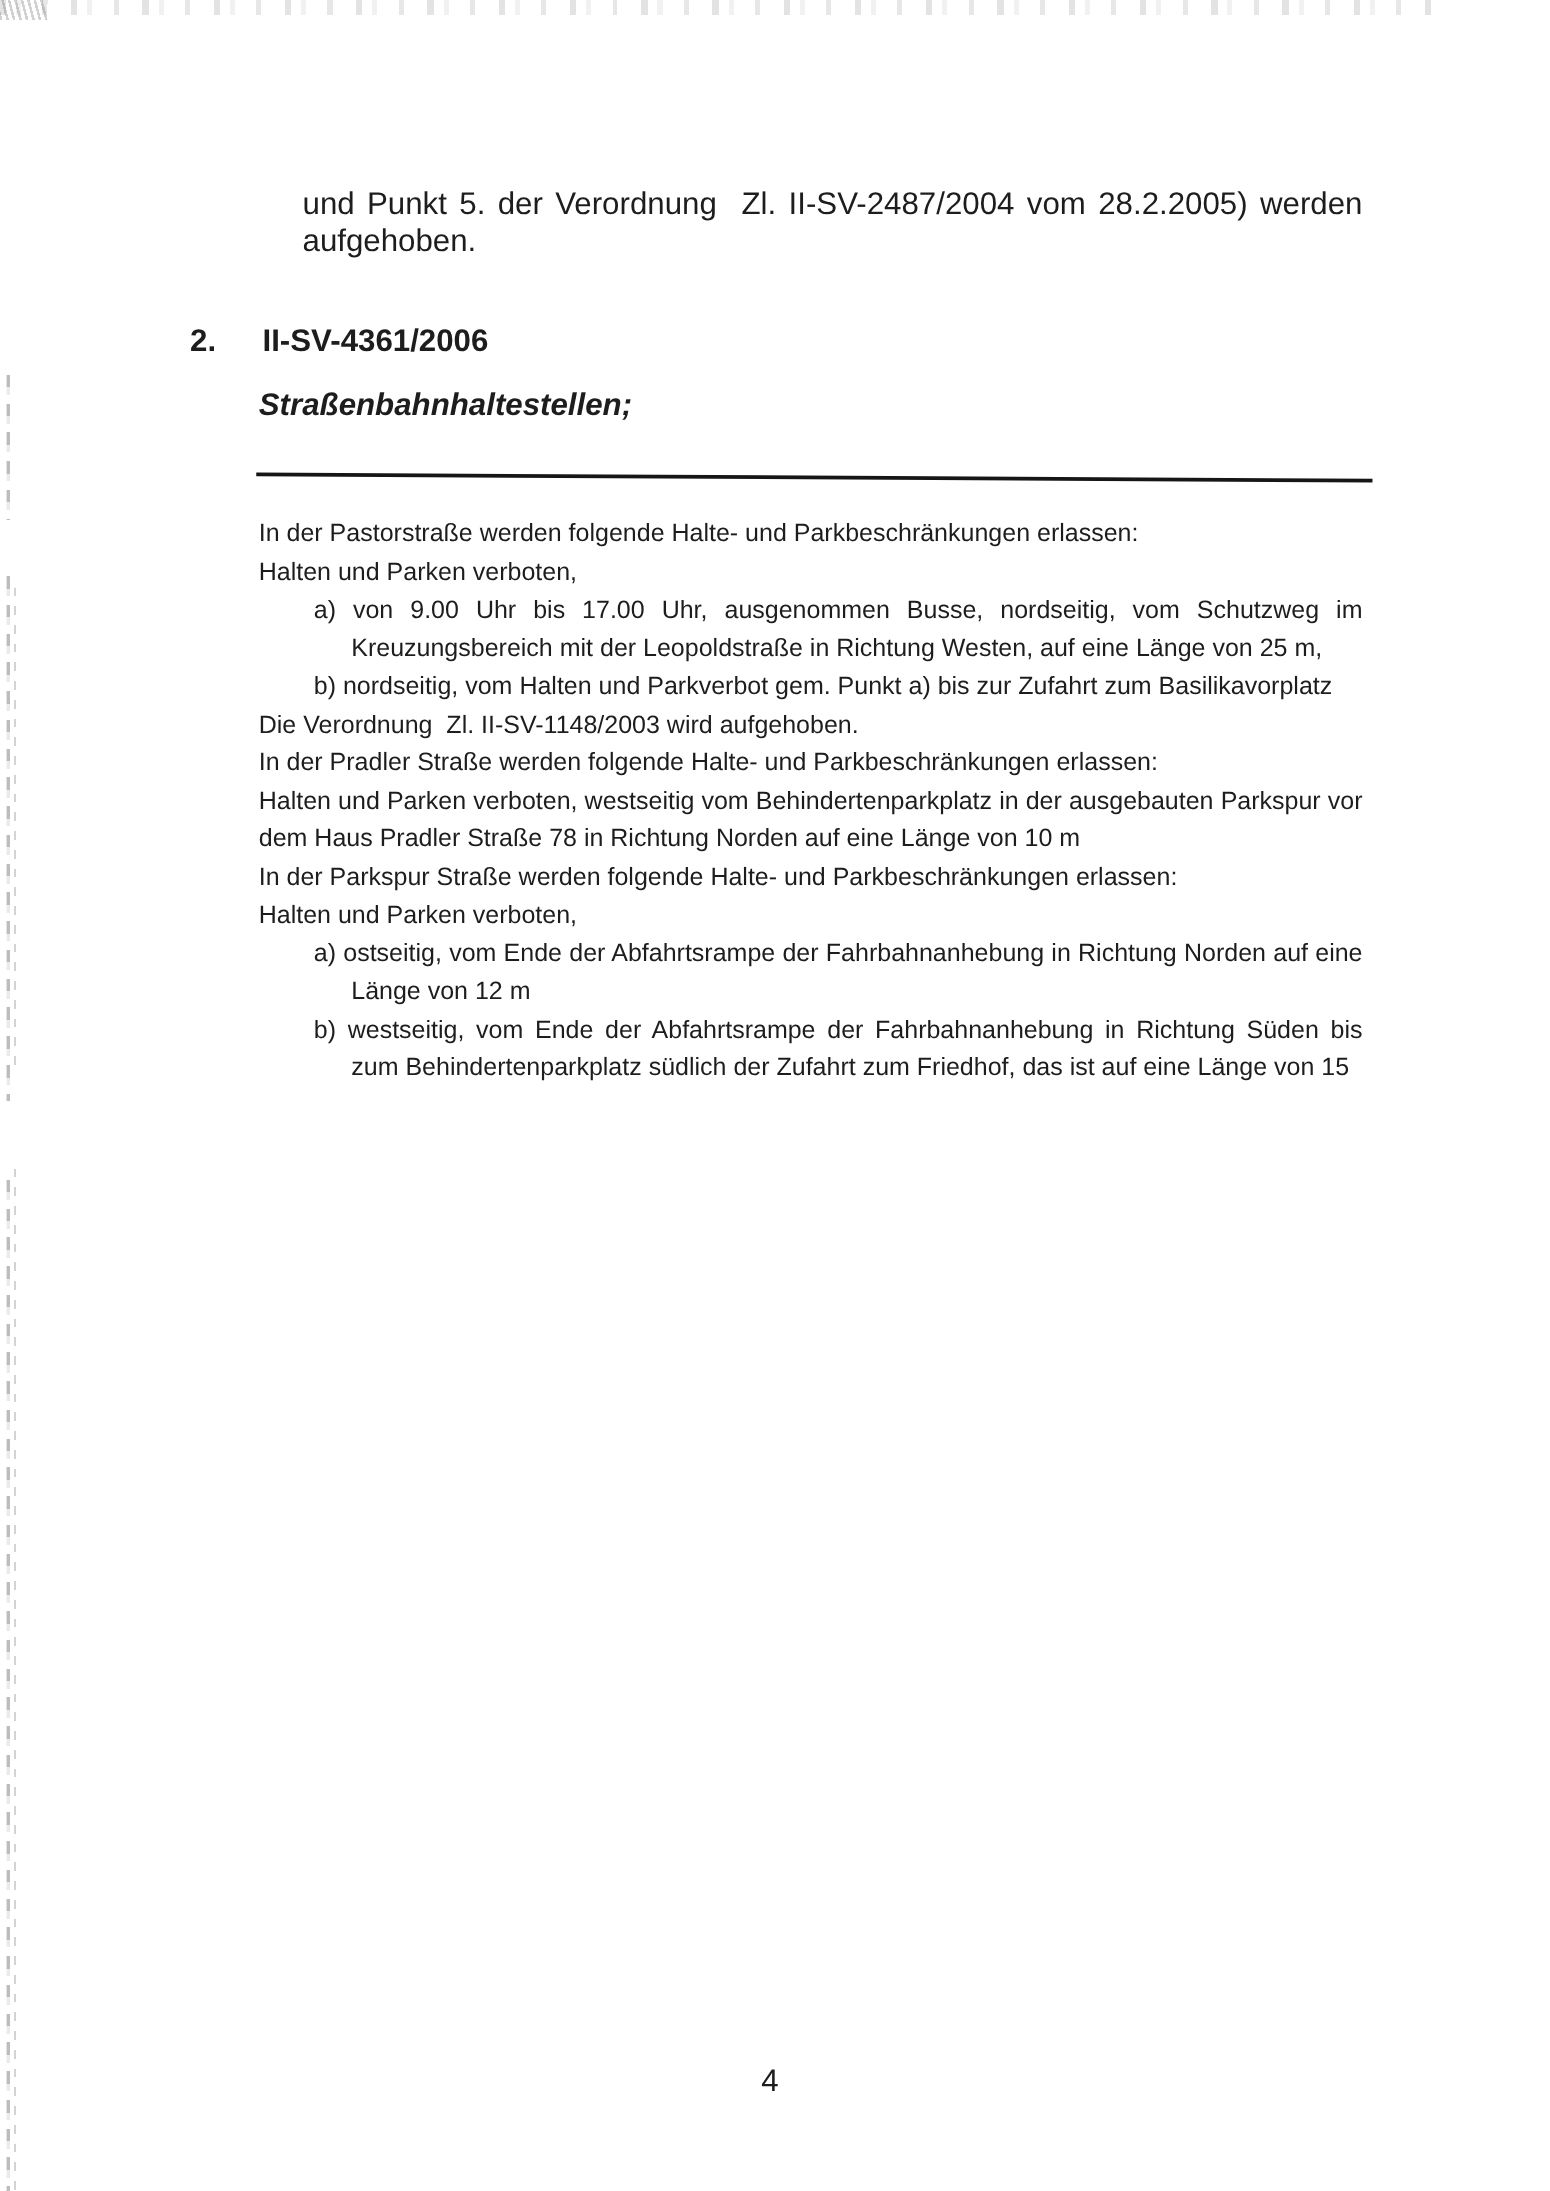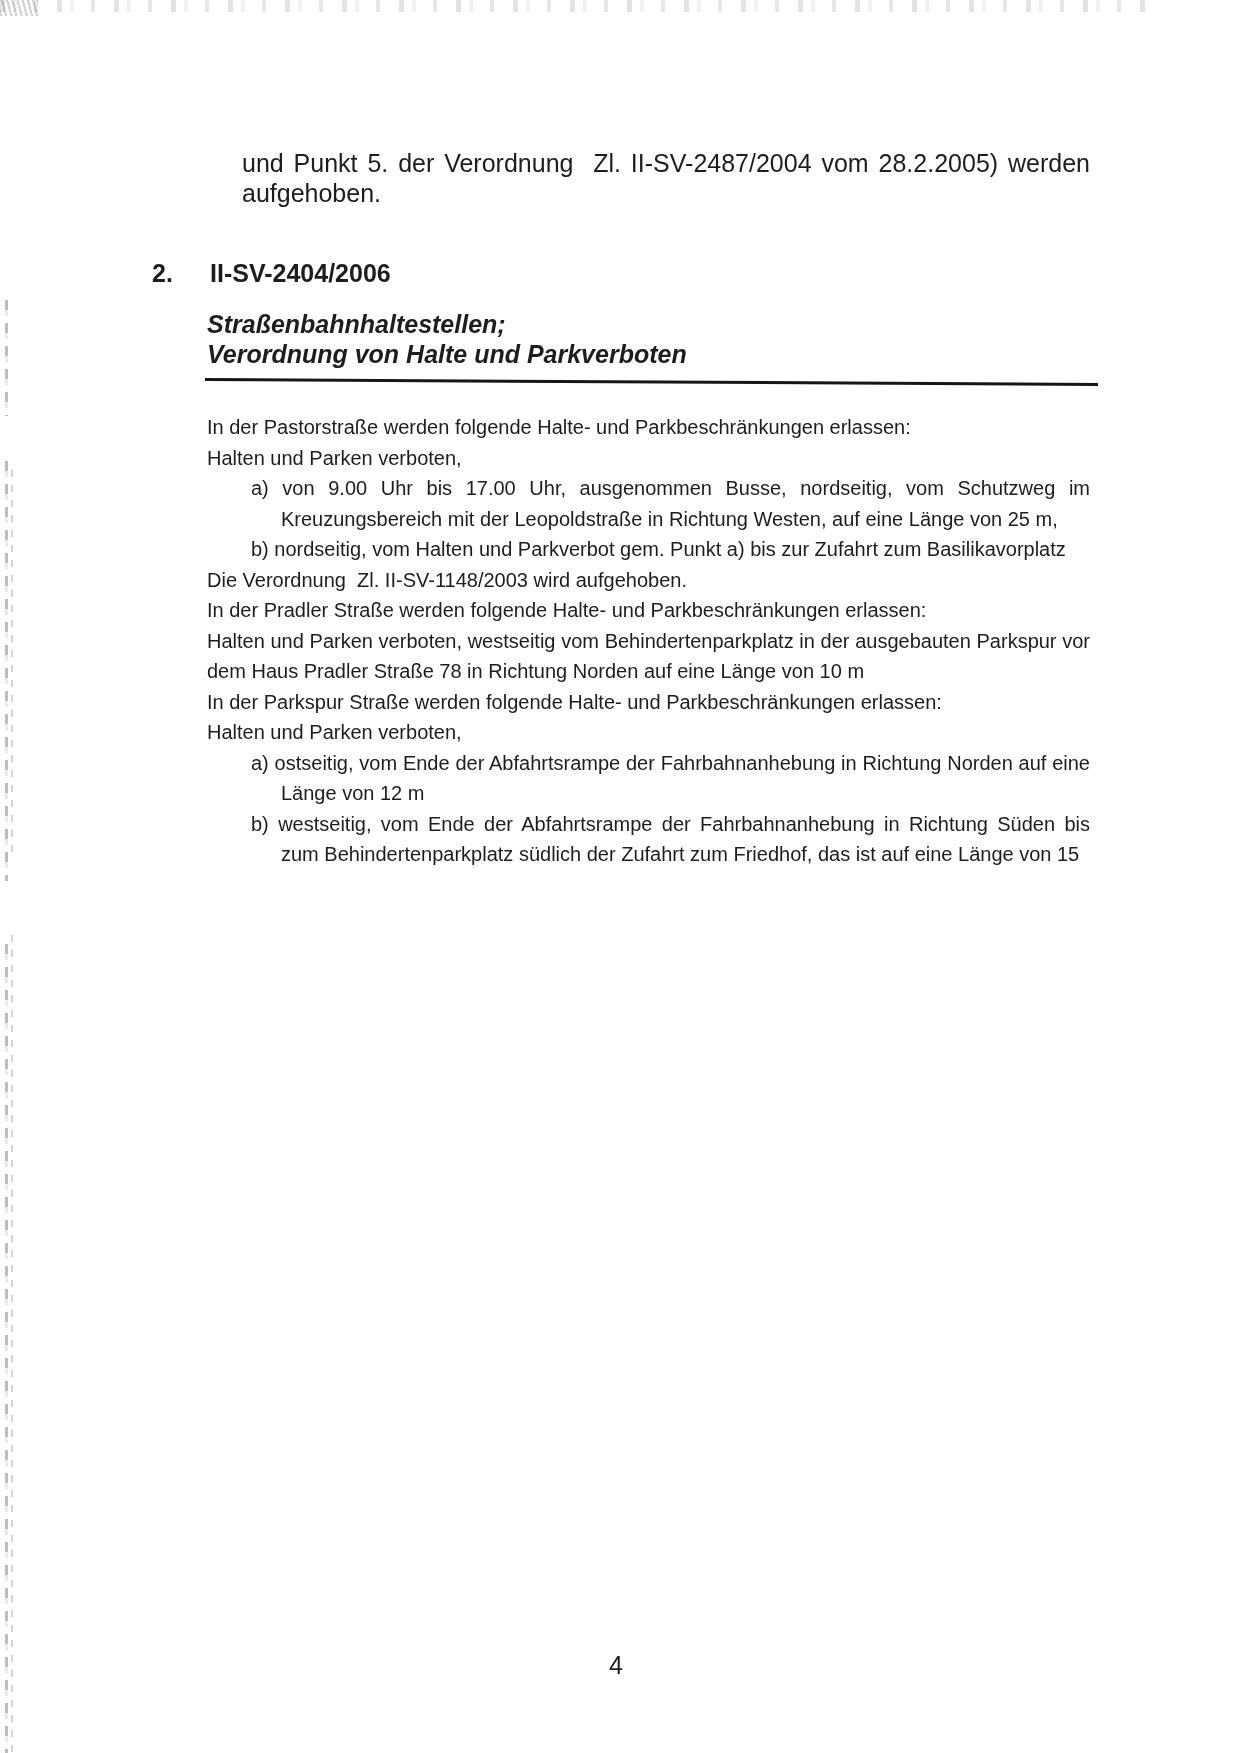--- a/index.html
+++ b/index.html
@@ -115,26 +115,25 @@
   <div class="artifact art-top-corner"></div>
   <div class="artifact art-left-a"></div>
   <div class="artifact art-left-b"></div>
   <div class="artifact art-right-upper noise"></div>
   <div class="artifact art-right-lower noise"></div>
   <div class="artifact art-right-blob"></div>
 
   <div class="intro para">und Punkt 5. der Verordnung&nbsp; Zl. II-SV-2487/2004 vom 28.2.2005) werden aufgehoben.</div>
 
   <div class="item-head">
-    <span class="num">2.</span><span class="ref">II-SV-2404/2006</span>
+    <span class="num">2.</span><span class="ref">II-SV-4361/2006</span>
   </div>
 
   <div class="title-block">
     <div>Straßenbahnhaltestellen;</div>
-    <div>Verordnung von Halte und Parkverboten</div>
   </div>
   <div class="title-rule"></div>
 
   <div class="body-text" id="body-paragraphs">
       <div class="para plain">In der Pastorstraße werden folgende Halte- und Parkbeschränkungen erlassen:</div>
       <div class="para plain">Halten und Parken verboten,</div>
       <div class="para hang">a) von 9.00 Uhr bis 17.00 Uhr, ausgenommen Busse, nordseitig, vom Schutzweg im Kreuzungsbereich mit der Leopoldstraße in Richtung Westen, auf eine Länge von 25 m,</div>
       <div class="para hang">b) nordseitig, vom Halten und Parkverbot gem. Punkt a) bis zur Zufahrt zum Basilikavorplatz</div>
       <div class="para plain">Die Verordnung&nbsp; Zl. II-SV-1148/2003 wird aufgehoben.</div>
       <div class="para plain">In der Pradler Straße werden folgende Halte- und Parkbeschränkungen erlassen:</div>

